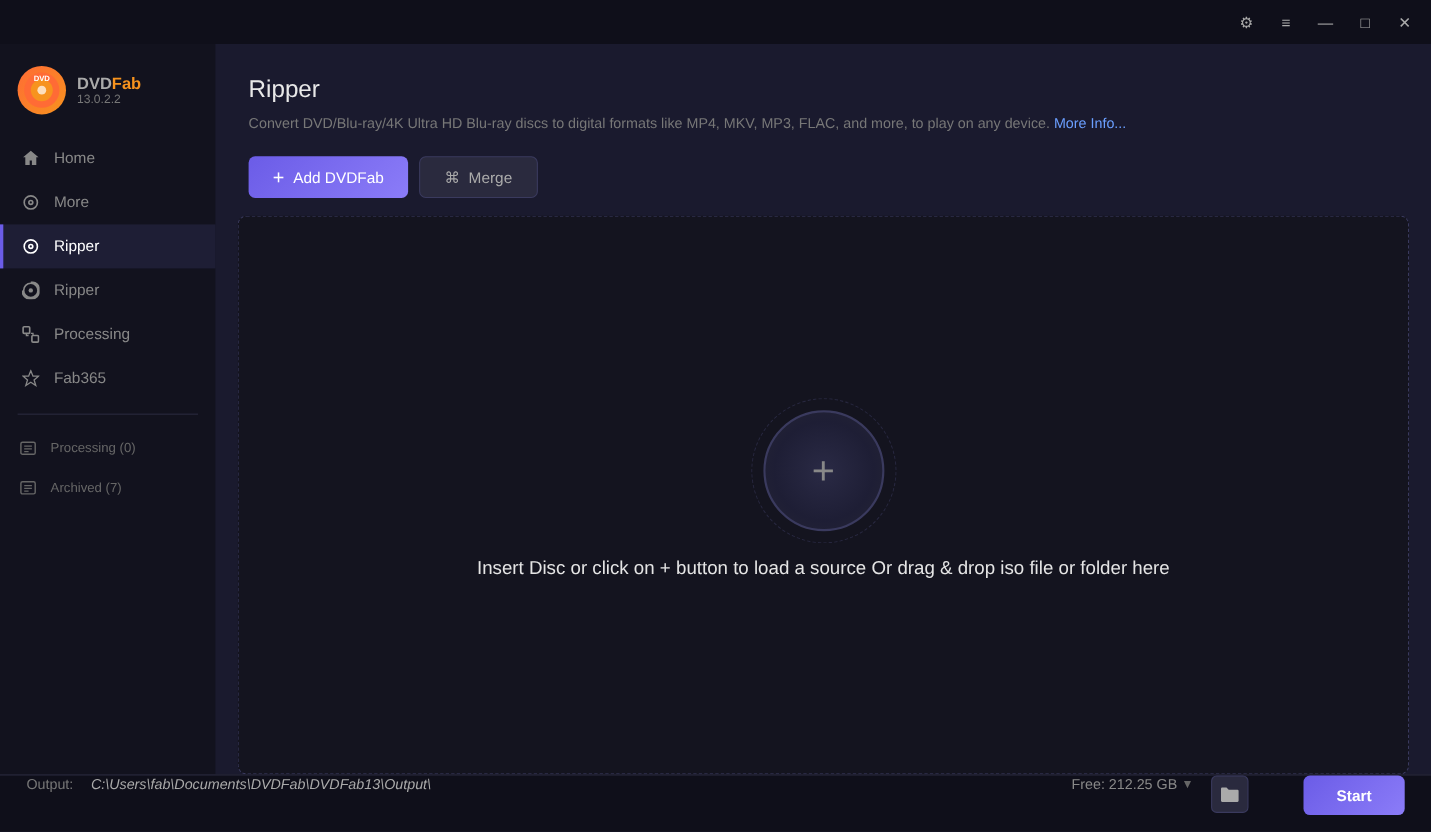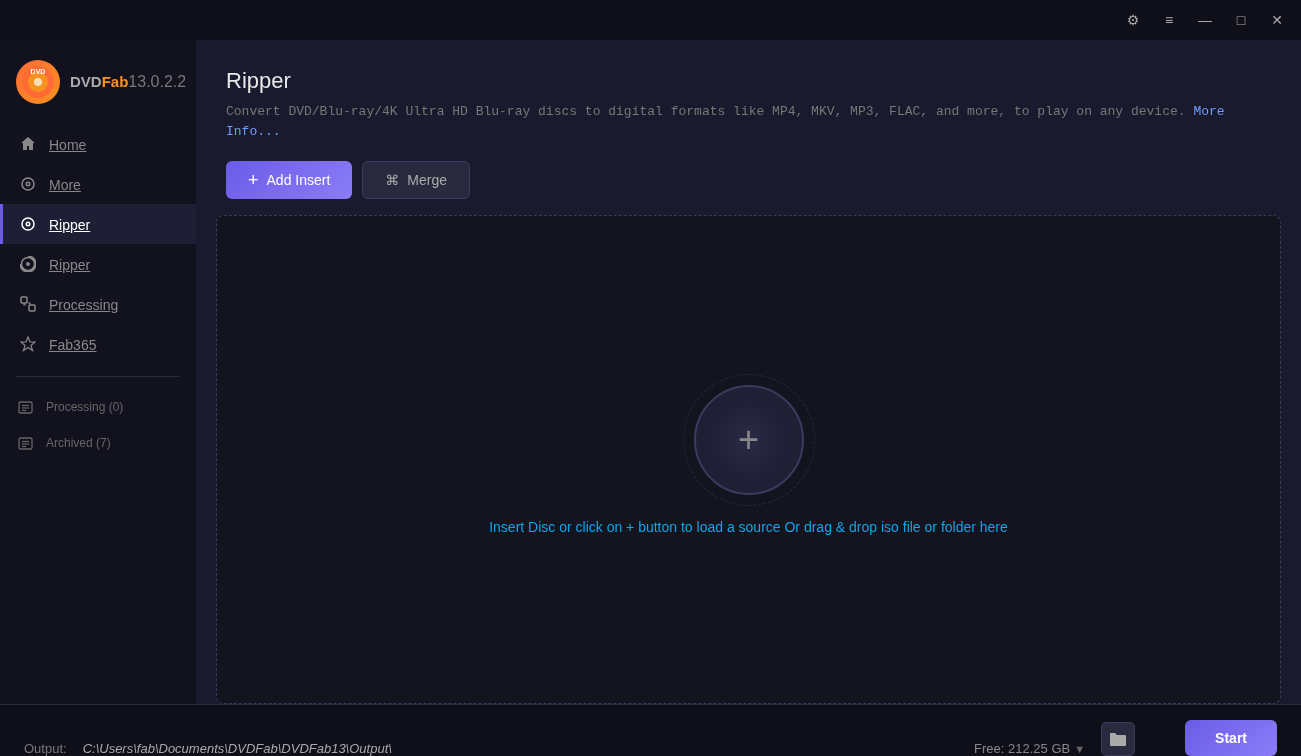--- a/index.html
+++ b/index.html
@@ -73,44 +73,43 @@
       align-items: center;
       justify-content: center;
       font-size: 18px;
       font-weight: bold;
       color: white;
       flex-shrink: 0;
       overflow: hidden;
     }
     .logo-text {
       display: flex;
-      flex-direction: row;
+      flex-direction: column;
     }
     .logo-name {
       color: #e8e8e8;
       font-size: 15px;
       font-weight: bold;
     }
     .logo-name span { color: #f7931e; }
     .logo-version {
       color: #777;
-      font-size: 16px;
+      font-size: 11px;
     }
 
     .sidebar-item {
       display: flex;
-      align-items: flex-end;
+      align-items: flex-start;
       padding: 11px 16px;
       color: #888;
       cursor: pointer;
       gap: 12px;
       font-size: 14px;
       border-left: 3px solid transparent;
       transition: background 0.15s;
-      text-decoration: underline;
     }
     .sidebar-item.active {
       background: #1e1e35;
       color: #fff;
       border-left: 3px solid #6b5ce7;
     }
     .sidebar-icon {
       width: 18px;
       height: 18px;
       display: flex;
@@ -152,21 +151,20 @@
     .page-title {
       color: #e8e8e8;
       font-size: 22px;
       font-weight: 500;
       margin-bottom: 8px;
     }
     .page-description {
       color: #777;
       font-size: 13px;
       line-height: 1.5;
-      font-family: Liberation Mono, monospace;
     }
     .more-info-link {
       color: #6b9fff;
       cursor: pointer;
       text-decoration: none;
     }
 
     .toolbar {
       display: flex;
       gap: 10px;
@@ -235,31 +233,31 @@
       opacity: 0.5;
     }
     .add-circle-plus {
       color: #888;
       font-size: 36px;
       font-weight: 300;
       line-height: 1;
     }
 
     .drop-zone-text {
-      color: #0ea5e9;
-      font-size: 14px;
+      color: #e5e5e5;
+      font-size: 17px;
       text-align: center;
     }
 
     
     .bottom-bar {
       height: 52px;
       background: #0f0f1a;
       display: flex;
-      align-items: flex-end;
+      align-items: flex-start;
       padding: 0 24px;
       gap: 16px;
       flex-shrink: 0;
       border-top: 1px solid #2a2a3e;
     }
     .output-label {
       color: #777;
       font-size: 13px;
       flex-shrink: 0;
     }
@@ -433,21 +431,21 @@
       <h1 class="page-title">Ripper</h1>
       <p class="page-description">
         <span>Convert DVD/Blu-ray/4K Ultra HD Blu-ray discs to digital formats like MP4, MKV, MP3, FLAC, and more, to play on any device.</span>
         <a class="more-info-link">More Info...</a>
       </p>
     </div>
 
     <div class="toolbar">
       <button class="btn-add-source">
         <span style="font-size:18px;line-height:1;">+</span>
-        <span>Add Insert</span>
+        <span>Add DVDFab</span>
       </button>
       <button class="btn-merge">
         <span style="font-size:14px;">⌘</span>
         <span>Merge</span>
       </button>
     </div>
 
     <div class="drop-zone">
       <div class="add-circle">
         <span class="add-circle-plus">+</span>

